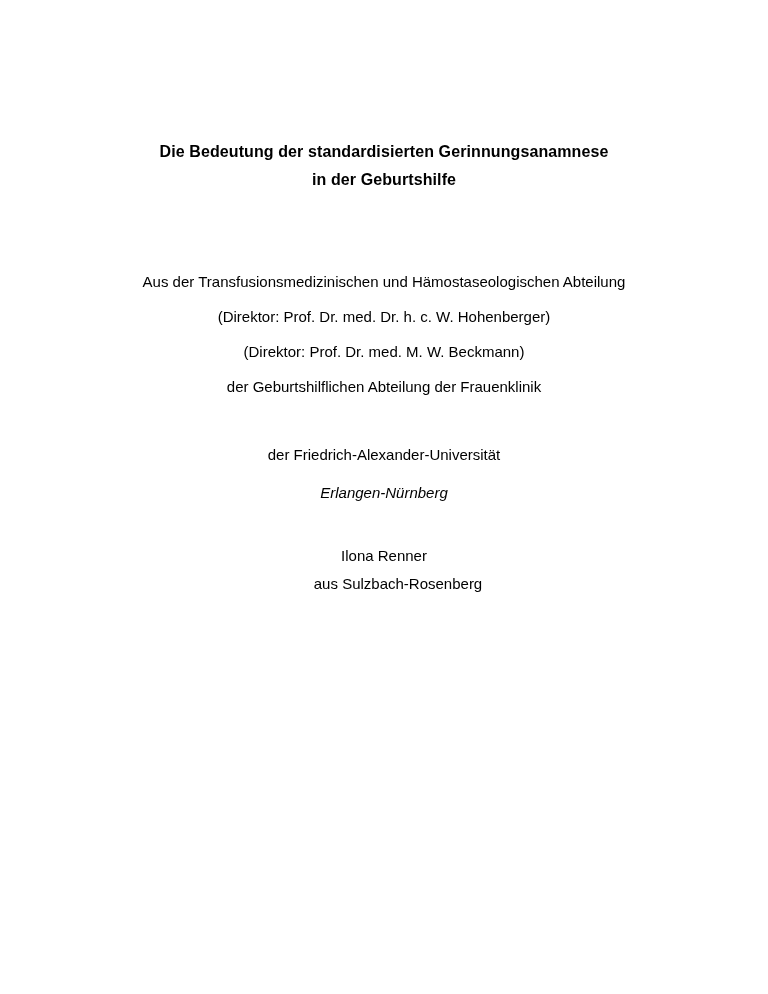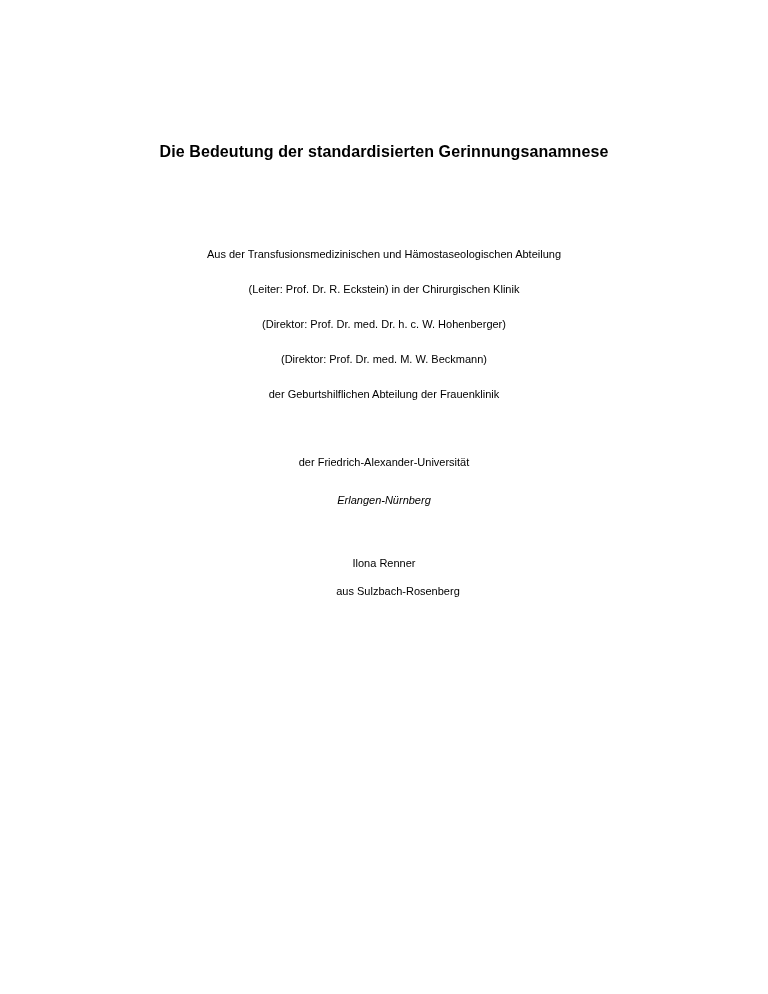--- a/index.html
+++ b/index.html
@@ -25,46 +25,46 @@
     padding-top: 138px;
     font-size: 16px;
     font-weight: 700;
     line-height: 28px;
     text-align: center;
     letter-spacing: 0.1px;
   }
   .tline { display: block; }
   p.line {
     margin: 0;
-    font-size: 11px;
+    font-size: 15px;
     font-weight: 400;
     line-height: 20px;
     text-align: center;
   }
   .group-affiliation { margin-top: 78px; }
   .group-affiliation p + p { margin-top: 15px; }
   .group-university { margin-top: 48px; }
   .group-university p + p { margin-top: 18px; font-style: italic; }
   .group-purpose { margin-top: 51px; }
   .group-purpose p + p { margin-top: 15px; }
   .group-submission { margin-top: 43px; }
   .group-submission p + p { margin-top: 8px; padding-left: 28px; }
 </style>
 </head>
 <body>
 
 <div class="page">
 
   <h1 class="title">
     <span class="tline">Die Bedeutung der standardisierten Gerinnungsanamnese</span>
+    <span class="tline">in der Geburtshilfe</span>
   </h1>
 
   <div class="group group-affiliation">
     <p class="line">Aus der Transfusionsmedizinischen und Hämostaseologischen Abteilung</p>
-    <p class="line">(Leiter: Prof. Dr. R. Eckstein) in der Chirurgischen Klinik</p>
     <p class="line">(Direktor: Prof. Dr. med. Dr. h. c. W. Hohenberger)</p>
     <p class="line">(Direktor: Prof. Dr. med. M. W. Beckmann)</p>
     <p class="line">der Geburtshilflichen Abteilung der Frauenklinik</p>
   </div>
 
   <div class="group group-university">
     <p class="line">der Friedrich-Alexander-Universität</p>
     <p class="line">Erlangen-Nürnberg</p>
   </div>
 

